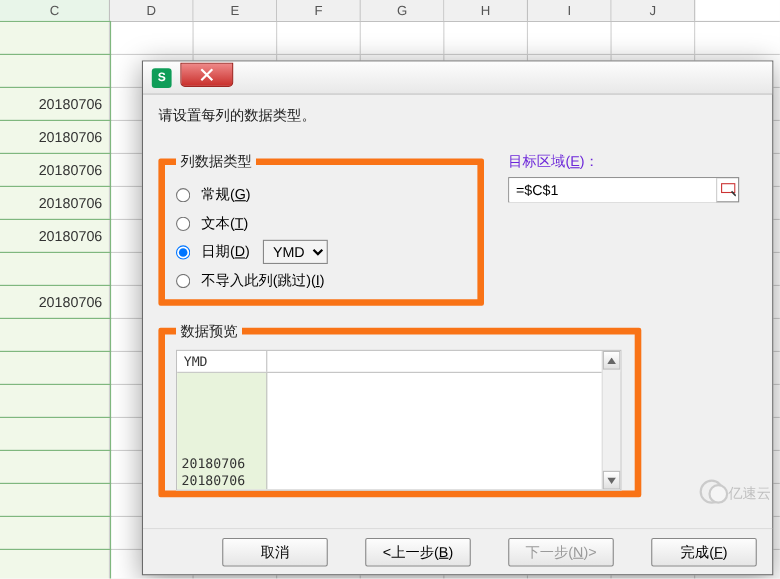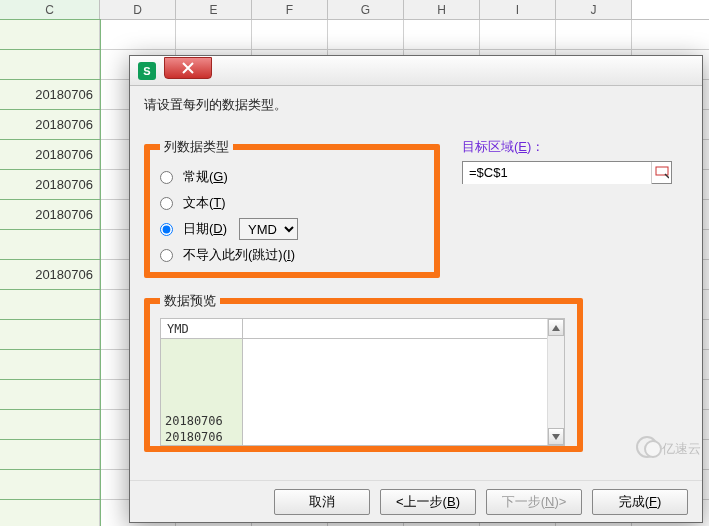--- a/index.html
+++ b/index.html
@@ -44,21 +44,21 @@
 .preview-box { position: relative; width: 100%; height: 128px; background: #fff; border: 1px solid #c0c0c0; overflow: hidden; }
 .preview-header { height: 20px; background: #fff; display: flex; border-bottom: 1px solid #c0c0c0; }
 .ph-cell { width: 82px; padding-left: 6px; line-height: 20px; border-right: 1px solid #c0c0c0; font-family: monospace; font-size: 12px; color: #333; }
 .preview-content { position: absolute; left: 0; top: 20px; width: 82px; bottom: 0; background: #e8f3dc; border-right: 1px solid #c0c0c0; display: flex; flex-direction: column; justify-content: flex-end; }
 .pv-row { font-family: monospace; font-size: 12px; padding: 0 4px; color: #333; height: 16px; line-height: 16px; }
 .preview-scroll { position: absolute; right: 0; top: 0; width: 17px; height: 100%; background: #f0f0f0; border-left: 1px solid #dcdcdc; }
 .sb-btn { width: 100%; height: 17px; background: linear-gradient(#fff,#e0e0e0); border: 1px solid #bbb; display:flex; align-items:center; justify-content:center; }
 .sb-track { position:absolute; top:17px; bottom:17px; left:0; right:0; }
 
 .footer { height: 42px; display: flex; align-items: center; justify-content: flex-end; gap: 10px; padding: 0 14px; border-top: 1px solid #dcdcdc; }
-.btn { min-width: 96px; height: 26px; background: linear-gradient(#fdfdfd,#e6e6e6); border: 1px solid #888; border-radius: 2px; cursor: pointer; padding: 0 10px; }
+.btn { min-width: 96px; height: 26px; background: linear-gradient(#fdfdfd,#e6e6e6); border: 1px solid #888; border-radius: 2px; cursor: pointer; padding: 0 10px; margin-left: 24px; }
 .btn:disabled { color: #9a9a9a; cursor: default; }
 
 .watermark { position: absolute; right: 8px; bottom: 68px; opacity: 0.35; display: flex; align-items: flex-end; gap: 4px; color: #666; font-size: 14px; pointer-events:none;}
 .watermark .wm-ico { width: 22px; height: 22px; border-radius: 50%; border: 2px solid #888; position: relative; }
 .watermark .wm-ico::after { content:""; position:absolute; width:14px; height:14px; border-radius:50%; border:2px solid #888; right:-6px; top:2px; background:#fff;}
 .underline { text-decoration: underline; }
 </style>
 </head>
 <body>
 

